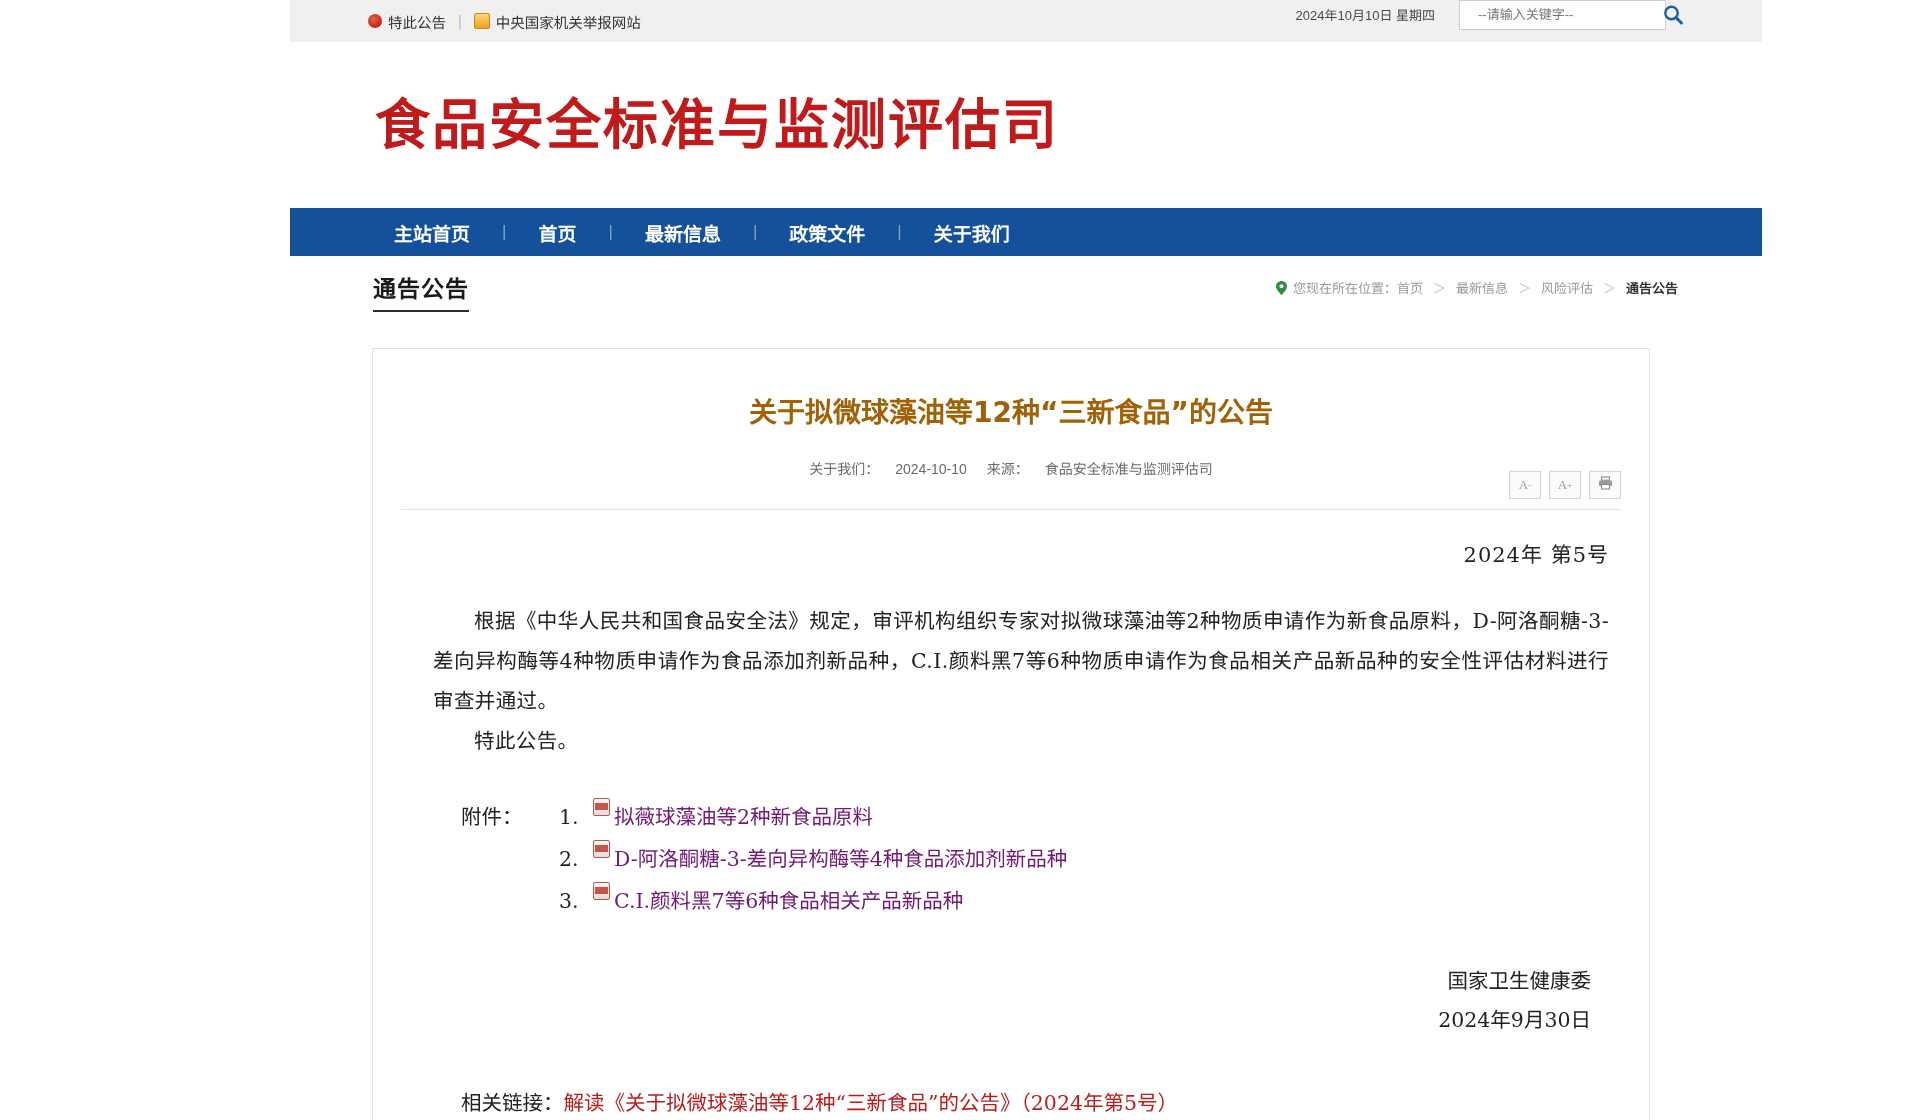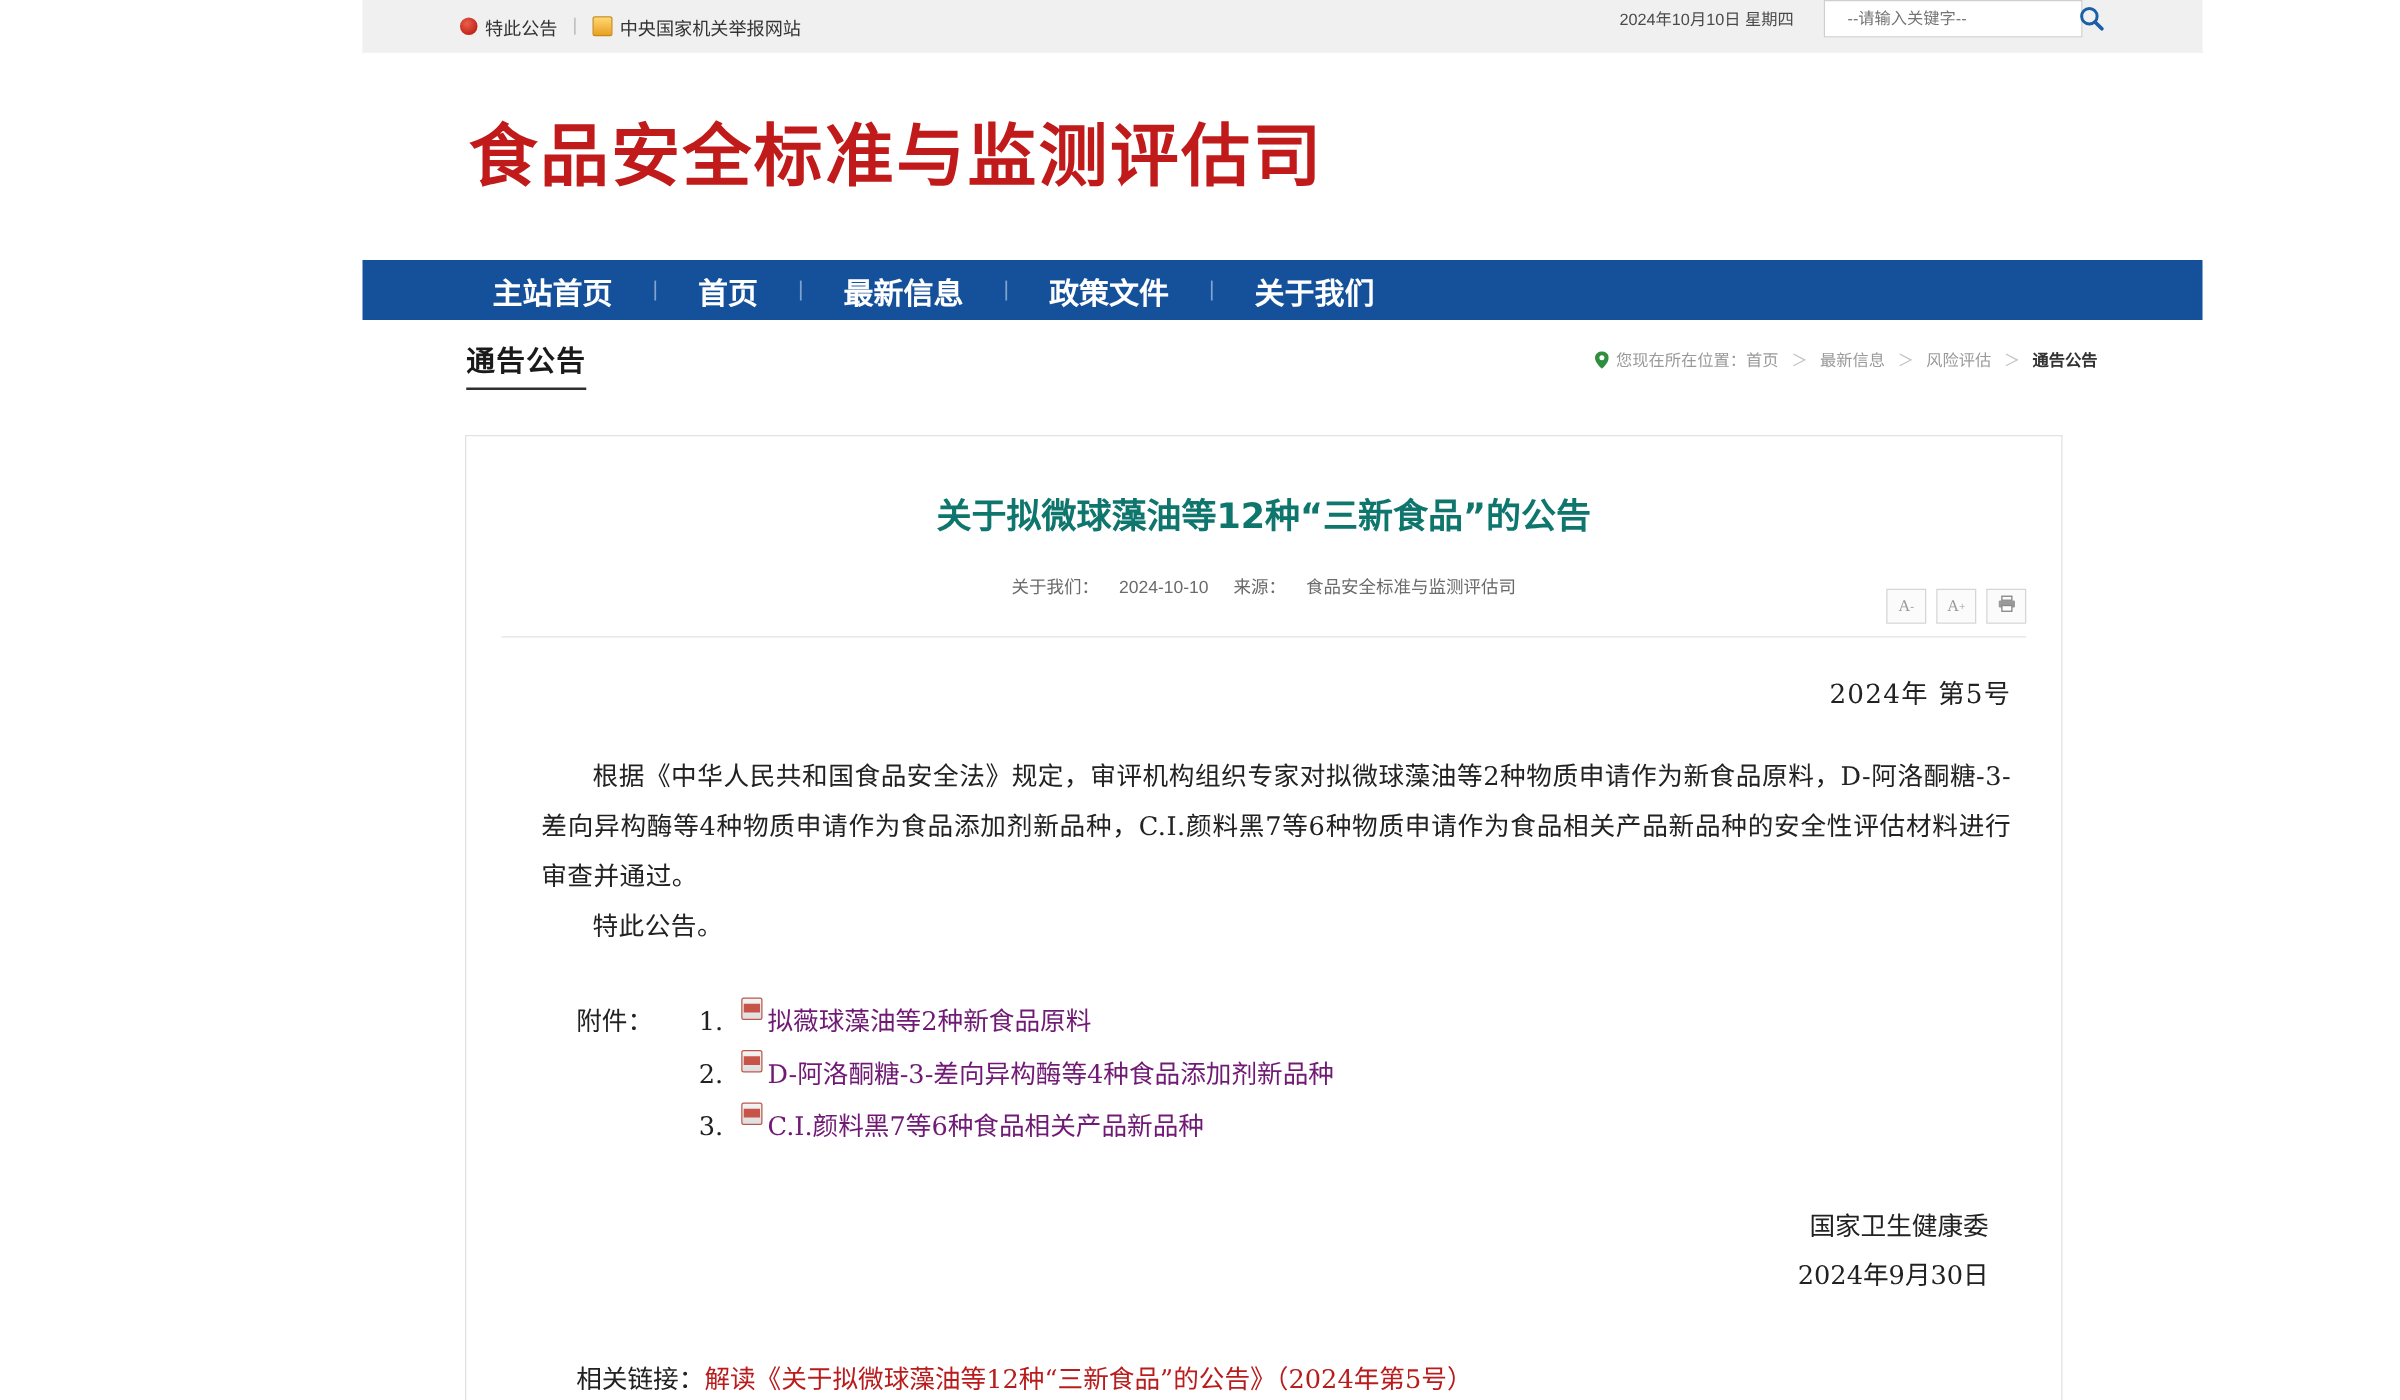--- a/index.html
+++ b/index.html
@@ -141,21 +141,21 @@
     display: flex;
     align-items: center;
   }
   .nav-inner {
     display: flex;
     align-items: center;
     margin-left: 82px;
   }
   .nav-item {
     color: #ffffff;
-    font-size: 24px;
+    font-size: 19px;
     font-weight: bold;
     text-decoration: none;
     padding: 0 22px;
     cursor: pointer;
     white-space: nowrap;
   }
   .nav-div {
     color: #7fa3cf;
     font-size: 17px;
     padding: 0 10px;
@@ -214,21 +214,21 @@
     border: 1px solid #e2e2e2;
     border-bottom: 0;
     box-sizing: border-box;
   }
   .art-title {
     margin: 44px auto 0;
     width: 1060px;
     text-align: center;
     font-size: 28px;
     font-weight: bold;
-    color: #0f766e;
+    color: #a16207;
     line-height: 1.4;
     font-family: "DejaVu Sans", "Liberation Sans", sans-serif;
   }
   .art-meta {
     margin-top: 26px;
     text-align: center;
     font-size: 14px;
     color: #6a6a6a;
   }
   .art-meta span { margin: 0 8px; }

